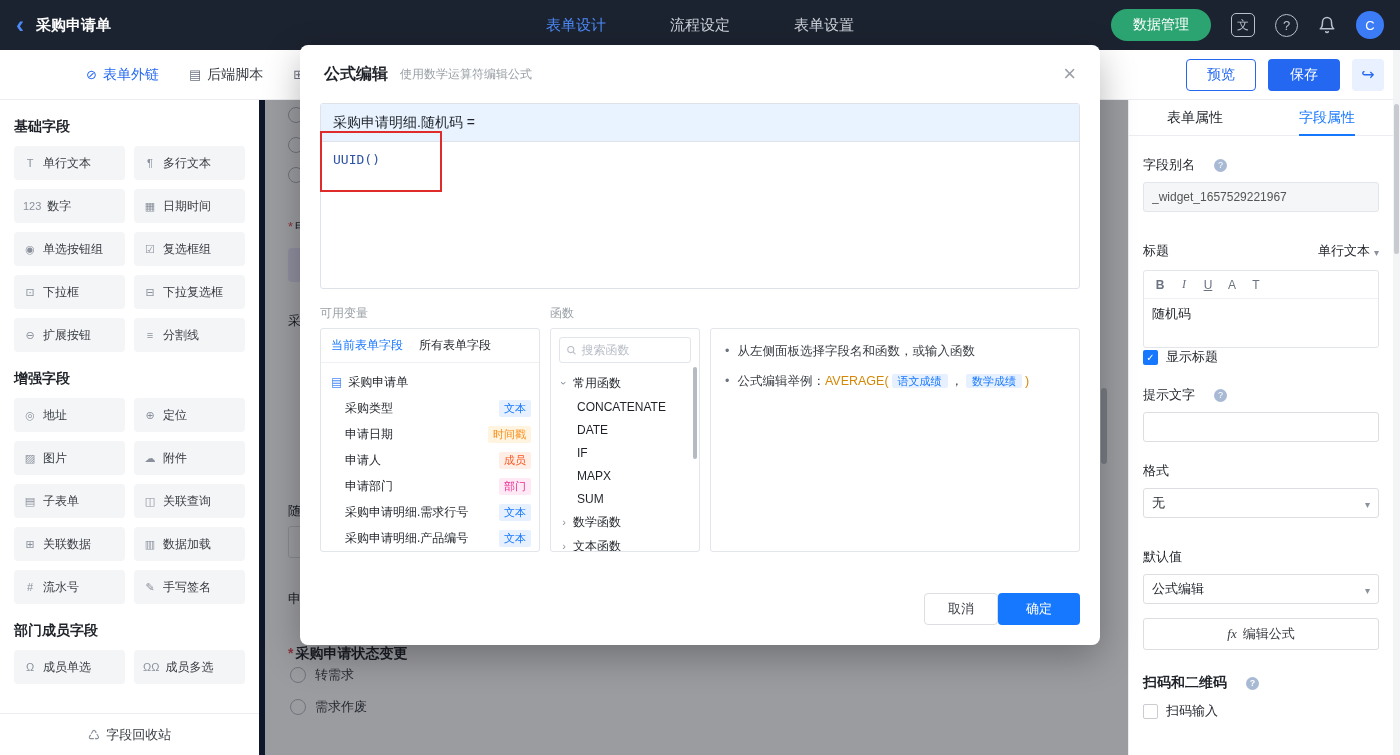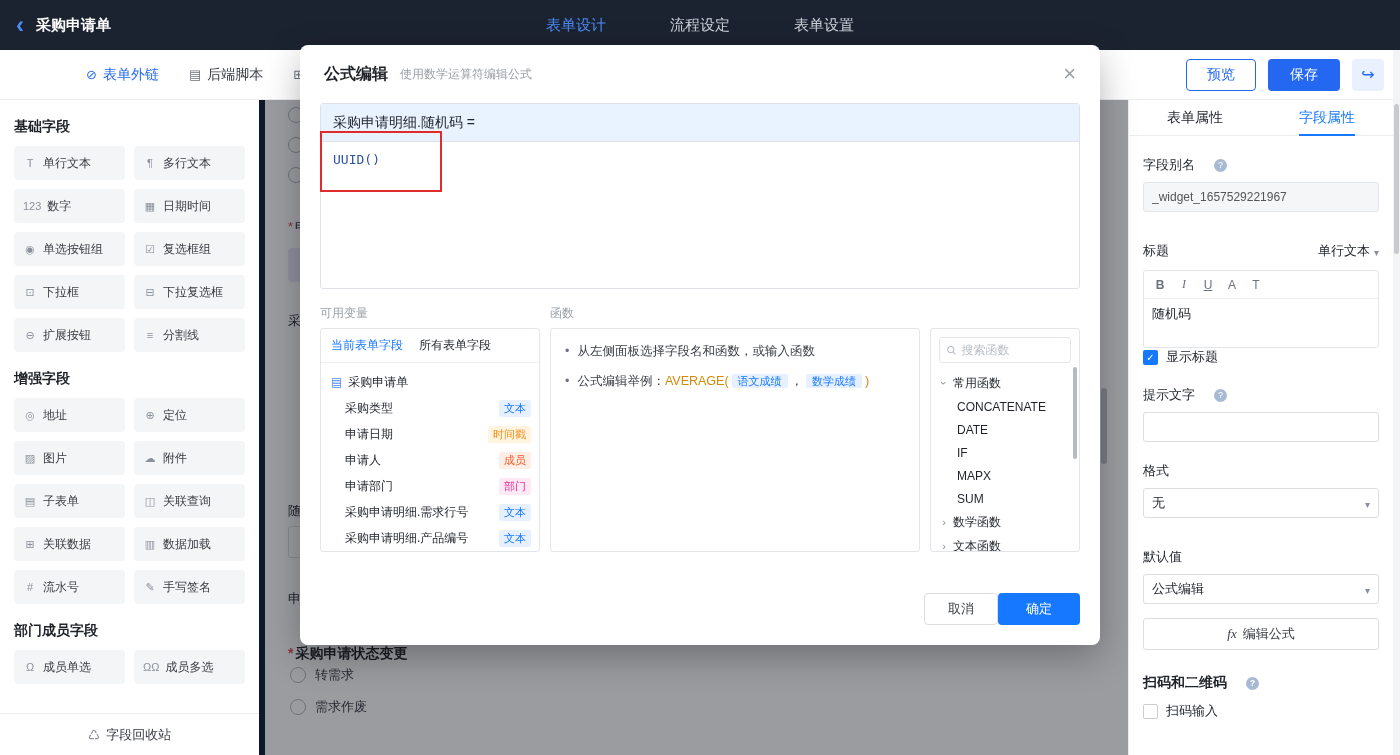--- a/index.html
+++ b/index.html
@@ -142,20 +142,32 @@
 <body>
 
 <header class="topbar">
   <span class="back-icon">‹</span>
   <span class="doc-title">采购申请单</span>
   <nav class="top-tabs">
     <span class="top-tab active">表单设计</span>
     <span class="top-tab">流程设定</span>
     <span class="top-tab">表单设置</span>
   </nav>
+  <div class="top-right">
+    <button class="btn-green">数据管理</button>
+    <span class="tb-ic ic-lang">文</span>
+    <span class="tb-ic ic-help">?</span>
+    <span class="tb-ic">
+      <svg width="18" height="18" viewBox="0 0 24 24" fill="none" stroke="#b9c0cc" stroke-width="2" stroke-linecap="round" stroke-linejoin="round">
+          <path d="M18 8a6 6 0 0 0-12 0c0 7-3 9-3 9h18s-3-2-3-9"></path>
+          <path d="M13.7 21a2 2 0 0 1-3.4 0"></path>
+        </svg>
+    </span>
+    <span class="avatar">C</span>
+  </div>
 </header>
 
 <div class="toolbar">
   <span class="tb-item active">
     <span class="t-ic">⊘</span>
     <span>表单外链</span>
   </span>
   <span class="tb-item">
     <span class="t-ic">▤</span>
     <span>后端脚本</span>
@@ -430,33 +442,20 @@
             <span class="tag tag-department">部门</span>
           </div>
         <div class="v-item">
             <span class="nm">采购申请明细.需求行号</span>
             <span class="tag tag-text">文本</span>
           </div>
         <div class="v-item">
             <span class="nm">采购申请明细.产品编号</span>
             <span class="tag tag-text">文本</span>
           </div>
-      </div>
-    </div>
-
-    <div class="panel p-help">
-      <div class="h-line">
-          <span class="bullet"></span>
-          <span>从左侧面板选择字段名和函数，或输入函数</span>
-        </div>
-      <div class="h-line">
-        <span class="bullet"></span>
-        <span>
-          <span>公式编辑举例：</span><span class="fn-name">AVERAGE(</span><span class="chip">语文成绩</span><span>，</span><span class="chip">数学成绩</span><span class="fn-name">)</span>
-        </span>
       </div>
     </div>
 
     <div class="panel p-funcs">
       <div class="f-search">
         <svg width="12" height="12" viewBox="0 0 24 24" fill="none" stroke="#b9bec7" stroke-width="2.5" stroke-linecap="round">
             <circle cx="11" cy="11" r="7"></circle>
             <path d="M21 21l-4.3-4.3"></path>
           </svg>
         <input placeholder="搜索函数" style="">
@@ -473,19 +472,32 @@
       <div class="f-group">
           <span class="chev"></span>
           <span>数学函数</span>
         </div>
       <div class="f-group">
           <span class="chev"></span>
           <span>文本函数</span>
         </div>
       <div class="f-scroll"></div>
     </div>
+
+    <div class="panel p-help">
+      <div class="h-line">
+          <span class="bullet"></span>
+          <span>从左侧面板选择字段名和函数，或输入函数</span>
+        </div>
+      <div class="h-line">
+        <span class="bullet"></span>
+        <span>
+          <span>公式编辑举例：</span><span class="fn-name">AVERAGE(</span><span class="chip">语文成绩</span><span>，</span><span class="chip">数学成绩</span><span class="fn-name">)</span>
+        </span>
+      </div>
+    </div>
   </div>
 
   <div class="m-footer">
     <button class="btn-cancel">取消</button>
     <button class="btn-ok">确定</button>
   </div>
 </div>
 
 </body></html>

